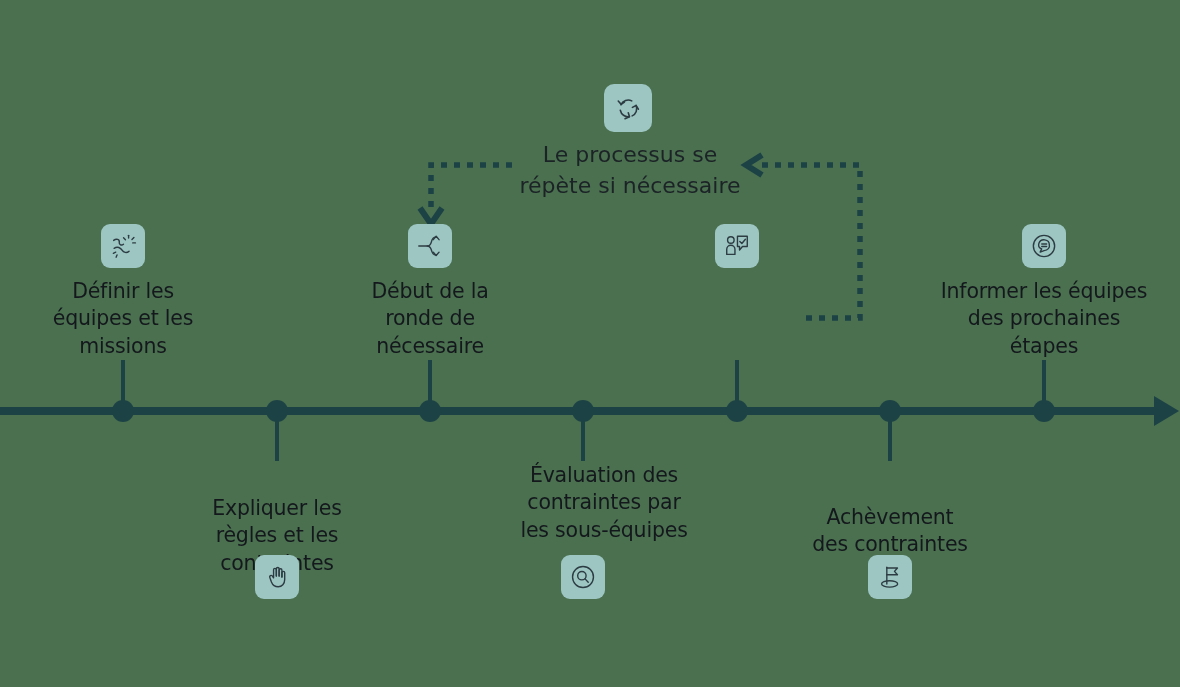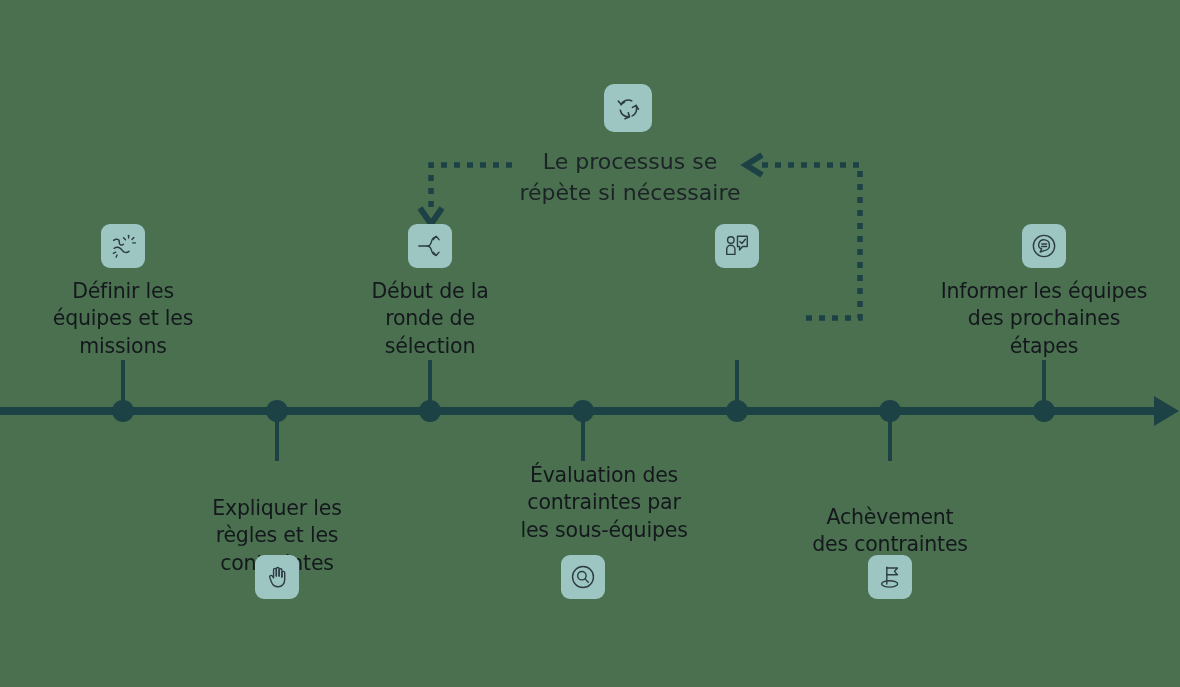--- a/index.html
+++ b/index.html
@@ -57,21 +57,20 @@
   }
   .loop-note{
     position:absolute;
     color:#1c2326;
     font-weight:400;
     font-size:22px;
     line-height:1.4;
     text-align:center;
     transform:translateX(-50%);
     white-space:pre-line;
-    margin-top:7px;
   }
 
   
   .loop-svg{position:absolute;left:0;top:0;width:1180px;height:687px;pointer-events:none;}
 </style>
 </head>
 <body>
 
 <div id="stage">
 
@@ -146,21 +145,21 @@
       <svg width="28" height="28" viewBox="0 0 30 30" fill="none" stroke="#2c3c42" stroke-width="1.5" stroke-linecap="round" stroke-linejoin="round">
         <path d="M3 15 H 12 c 3 0 4 -2.5 4.5 -4.5 C 17.2 7.5 18.6 5.5 21.5 5.2"></path>
         <path d="M12 15 c 3 0 4 2.5 4.5 4.5 c 0.7 3 2.1 5 5 5.3"></path>
         <path d="M18.5 8.2 L 21.6 4.6 L 24.7 8.2"></path>
         <path d="M18.5 21.6 L 21.6 25.2 L 24.7 21.6"></path>
       </svg>
     </span>
   </div>
   <div class="label" style="left:430px;top:278px;width:220px;">Début de la
 ronde de
-sélection</div>
+nécessaire</div>
 
   <div class="node-dot" style="left:583px;"></div>
   <div class="stem" style="left:583px;top:411px;height:50px;"></div>
   <div class="label" style="left:604px;top:462px;width:260px;">Évaluation des
 contraintes par
 les sous-équipes</div>
   <div class="icon-tile" style="left:583px;top:555px;">
     <span>
       <svg width="28" height="28" viewBox="0 0 30 30" fill="none" stroke="#2c3c42" stroke-width="1.5" stroke-linecap="round" stroke-linejoin="round">
         <circle cx="15" cy="15" r="11.2"></circle>

